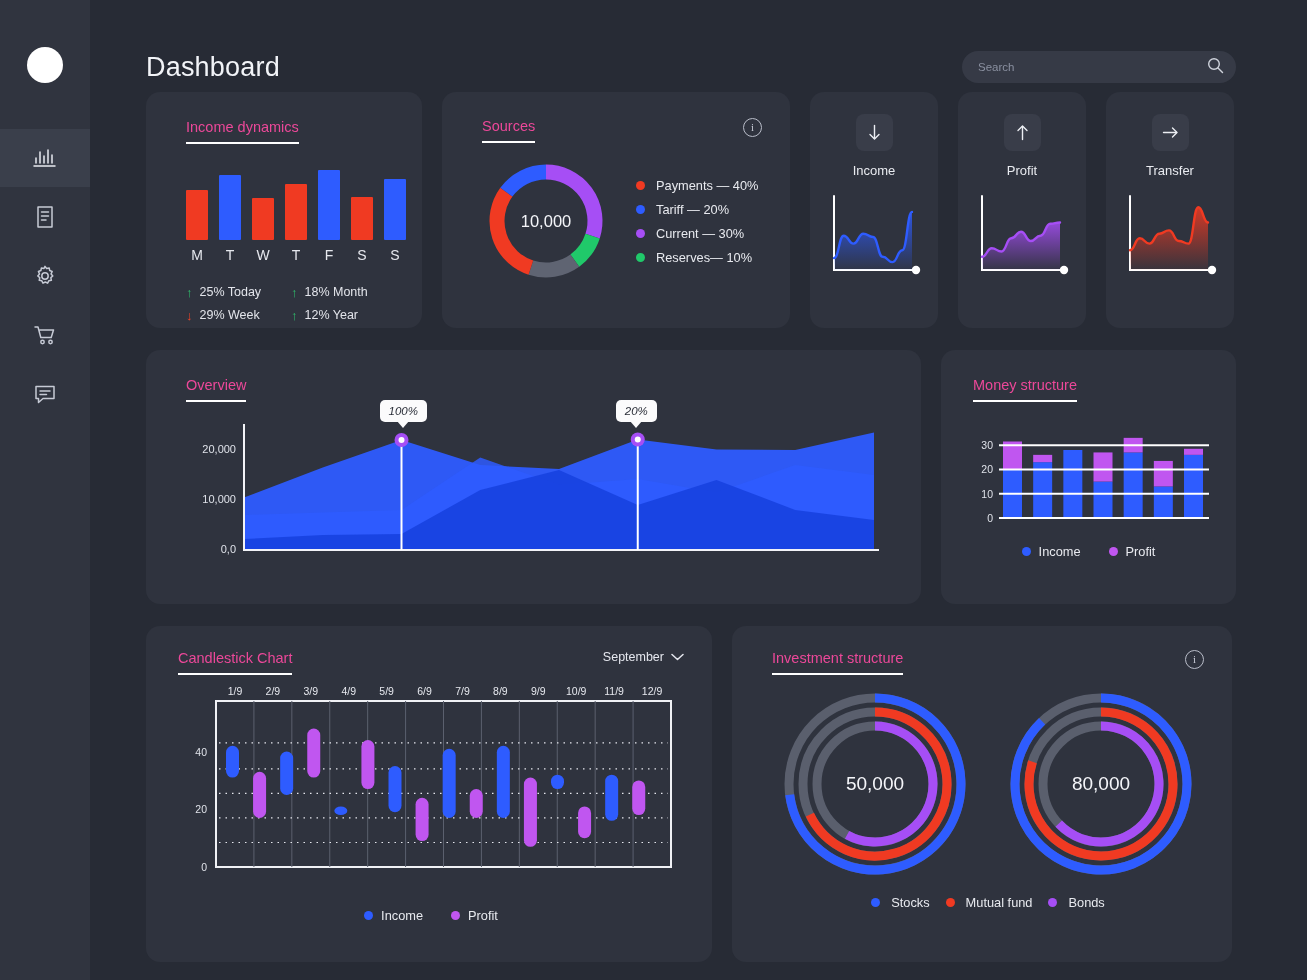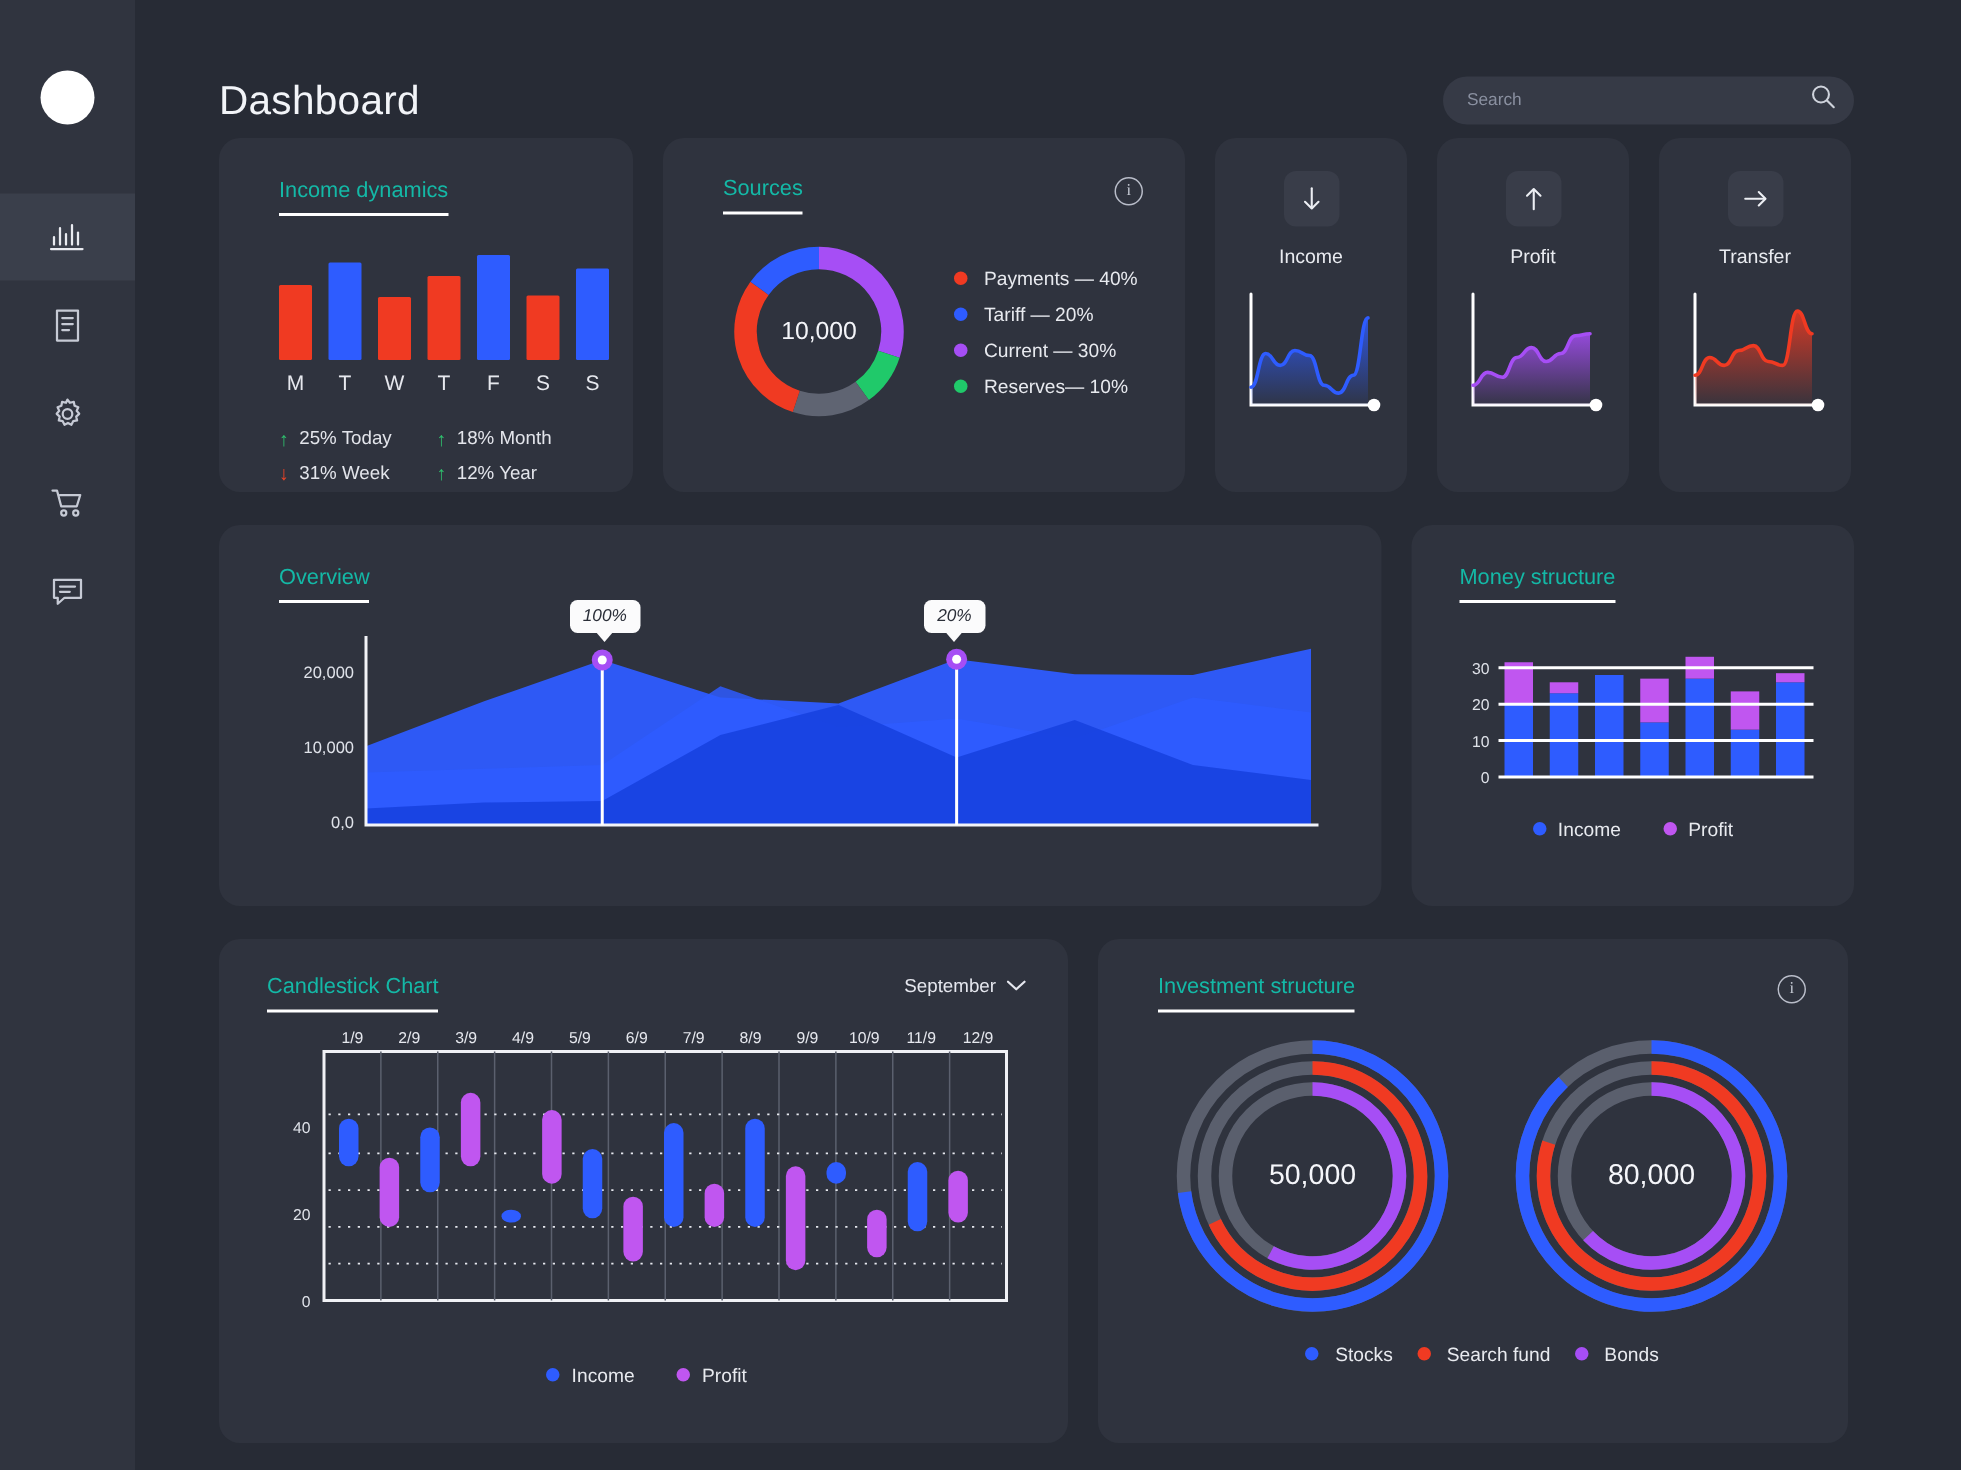--- a/index.html
+++ b/index.html
@@ -52,21 +52,21 @@
   .row { display: flex; gap: 20px; }
   .row1 { margin-top: -8px; }
   .row2 { margin-top: 22px; }
   .row3 { margin-top: 22px; }
   .card {
     background: #2f333e;
     border-radius: 14px;
     position: relative;
   }
   .card-title {
-    font-size: 14.5px; color: #14b8a6; font-weight: 400;
+    font-size: 14.5px; color: #ec4899; font-weight: 400;
     padding-bottom: 7px; display: inline-block;
     border-bottom: 2px solid #ffffff;
   }
   .card-head { display: flex; align-items: flex-start; justify-content: space-between; }
   .info-icon {
     width: 19px; height: 19px; border-radius: 50%;
     border: 1.3px solid #b9bdc9; color: #c8ccd6;
     font-size: 11px; line-height: 17px; text-align: center;
     font-family: "Liberation Serif", serif;
   }
@@ -242,21 +242,21 @@
             <div class="stat">
               <span class="arrow up">↑</span>
               <span>25% Today</span>
             </div>
             <div class="stat">
               <span class="arrow up">↑</span>
               <span>18% Month</span>
             </div>
             <div class="stat">
               <span class="arrow down">↓</span>
-              <span>31% Week</span>
+              <span>29% Week</span>
             </div>
             <div class="stat">
               <span class="arrow up">↑</span>
               <span>12% Year</span>
             </div>
           </div>
       </div>
 
       <div class="card c-sources">
         <div class="card-head">
@@ -544,21 +544,21 @@
             <div class="rad-center">80,000</div>
           </div>
         </div>
         <div class="inv-legend" id="invLegend">
             <div class="legend-row">
               <span class="dot" style="background: rgb(46, 92, 255);"></span>
               <span>Stocks</span>
             </div>
             <div class="legend-row">
               <span class="dot" style="background: rgb(240, 58, 34);"></span>
-              <span>Search fund</span>
+              <span>Mutual fund</span>
             </div>
             <div class="legend-row">
               <span class="dot" style="background: rgb(166, 78, 245);"></span>
               <span>Bonds</span>
             </div>
           </div>
       </div>
     </div>
   </div>
 </div>

